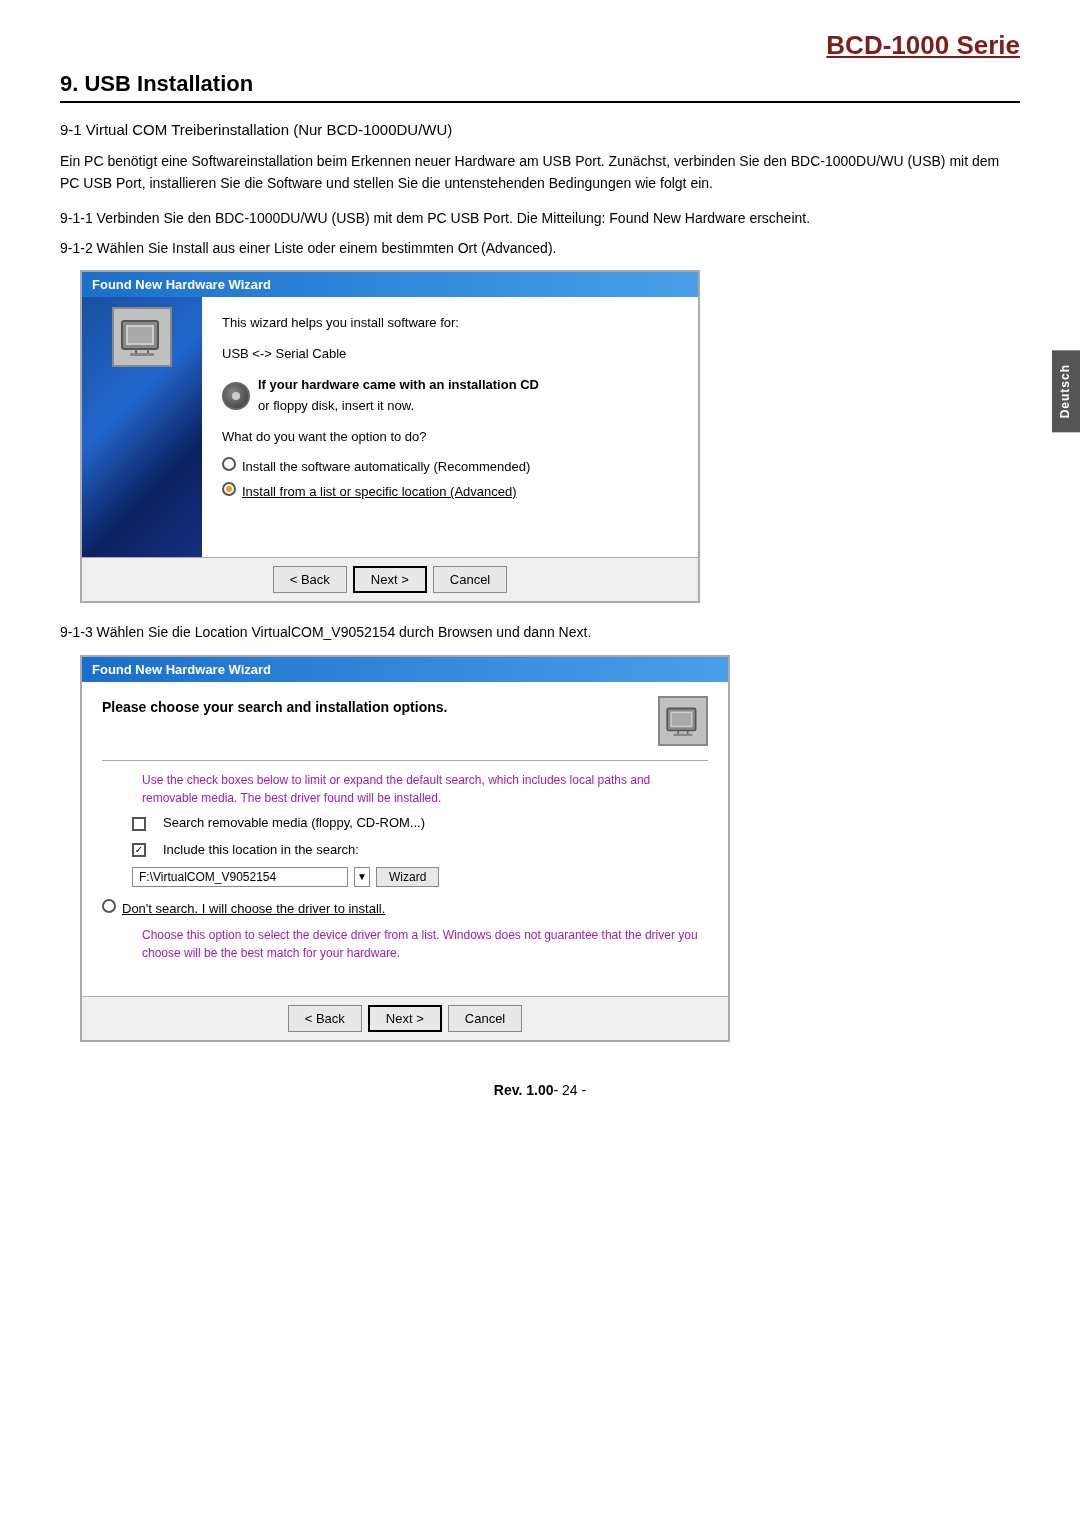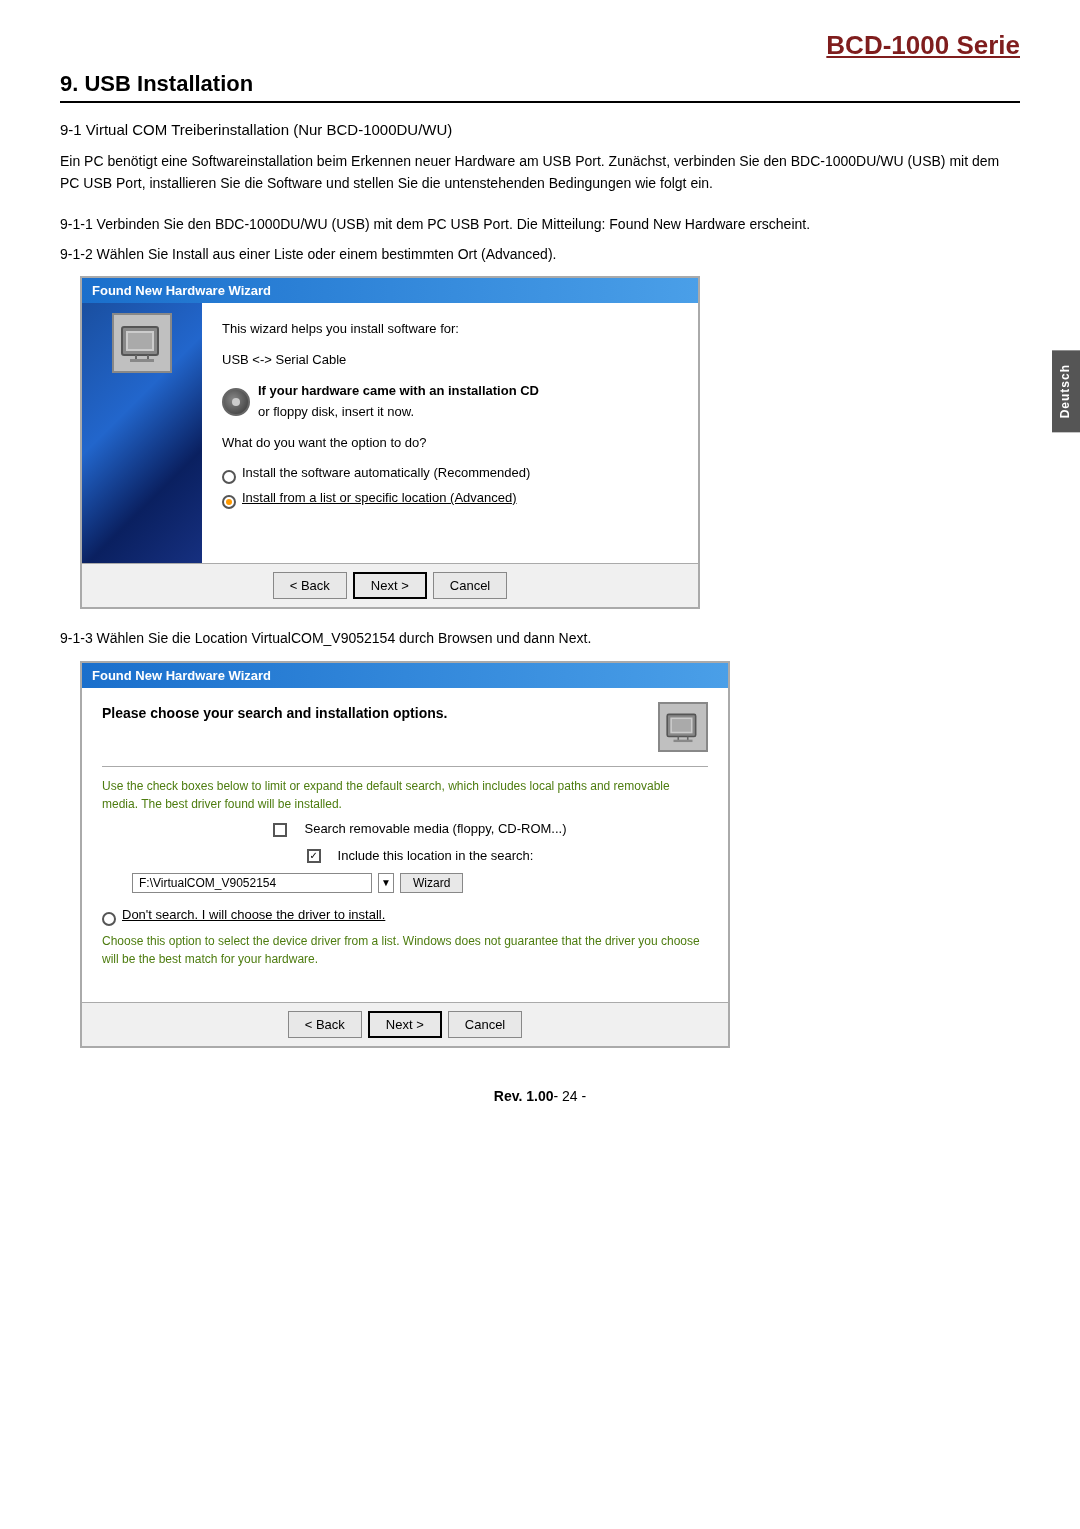--- a/index.html
+++ b/index.html
@@ -39,21 +39,21 @@
       margin-bottom: 12px;
     }
 
     .subsection-title span {
       font-weight: normal;
     }
 
     .intro-text {
       font-size: 14px;
       line-height: 1.6;
-      margin-bottom: 18px;
+      margin-bottom: 12px;
     }
 
     .step-text {
       font-size: 14px;
       line-height: 1.7;
       margin-bottom: 6px;
       padding-left: 0;
     }
 
     .wizard-box {
@@ -133,21 +133,21 @@
 
     .cd-inner {
       width: 8px;
       height: 8px;
       background: #ccc;
       border-radius: 50%;
     }
 
     .radio-row {
       display: flex;
-      align-items: flex-end;
+      align-items: flex-start;
       gap: 6px;
       margin: 4px 0;
       font-size: 13px;
     }
 
     .radio-dot {
       width: 14px;
       height: 14px;
       border: 2px solid #555;
       border-radius: 50%;
@@ -225,21 +225,20 @@
       margin: 10px 0;
       padding-top: 10px;
     }
 
     .checkbox-row {
       display: flex;
       align-items: center;
       gap: 17px;
       margin: 6px 0 6px 30px;
       font-size: 13px;
-      justify-content: center;
     }
 
     .checkbox {
       width: 14px;
       height: 14px;
       border: 2px solid #555;
       background: #fff;
       display: flex;
       align-items: center;
       justify-content: center;
@@ -256,21 +255,21 @@
       display: flex;
       align-items: center;
       gap: 6px;
       margin: 6px 0 6px 30px;
     }
 
     .path-input {
       border: 1px solid #888;
       padding: 2px 6px;
       font-size: 12px;
-      width: 240px;
+      width: 216px;
       background: #fff;
     }
 
     .path-dropdown {
       border: 1px solid #888;
       background: #fff;
       width: 16px;
       height: 20px;
       display: flex;
       align-items: center;
@@ -281,21 +280,22 @@
     .browse-btn {
       padding: 2px 12px;
       font-size: 12px;
       border: 1px solid #888;
       background: #e8e8e8;
       cursor: pointer;
     }
 
     .small-text {
       font-size: 12px;
-      color: #4d7c0f;
+      color: #a21caf;
+      margin-left: 40px;
       line-height: 1.5;
     }
 
     .page-footer {
       display: flex;
       justify-content: center;
       align-items: center;
       margin-top: 30px;
       padding-top: 10px;
     }

